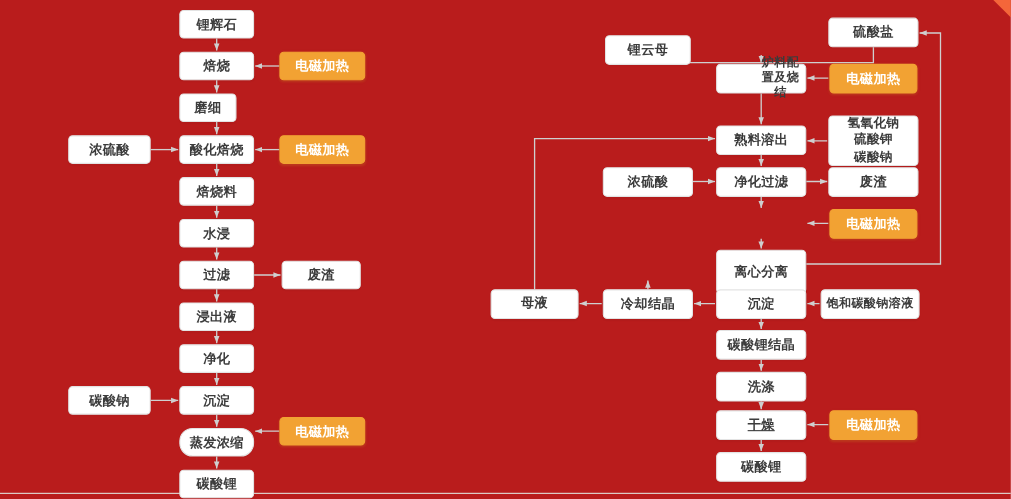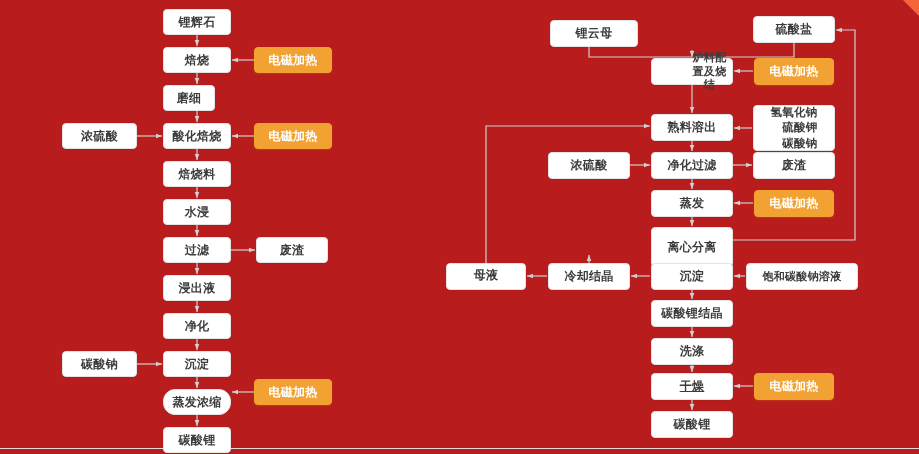--- a/index.html
+++ b/index.html
@@ -41,21 +41,20 @@
   }
   .node.orange{
     background:#f2a233;
     border:1px solid #f2a233;
     color:#ffffff;
     box-shadow:0 1px 2px rgba(200,140,30,.25);
   }
   .node.multi{
     font-size:11.5px;
     line-height:1.32;
-    text-align:right;
   }
   .footer-rule{
     position:absolute;
     left:0;
     width:919px;
     height:1px;
     background:#e0ded9;
     z-index:1;
   }
   .corner-mark{
@@ -147,38 +146,37 @@
   <div class="node" style="left:163px;top:427px;width:68px;height:26px;">碳酸锂</div>
 
   <div class="node" style="left:62px;top:123px;width:75px;height:26px;">浓硫酸</div>
   <div class="node" style="left:62px;top:351px;width:75px;height:26px;">碳酸钠</div>
   <div class="node" style="left:256px;top:237px;width:72px;height:26px;">废渣</div>
 
   <div class="node orange" style="left:254px;top:47px;width:78px;height:26px;">电磁加热</div>
   <div class="node orange" style="left:254px;top:123px;width:78px;height:26px;">电磁加热</div>
   <div class="node orange" style="left:254px;top:379px;width:78px;height:26px;">电磁加热</div>
 
-  <div class="node" style="left:550px;top:20px;width:88px;height:27px;">锂云母</div>
+  <div class="node" style="left:550px;top:32px;width:78px;height:27px;">锂云母</div>
   <div class="node" style="left:753px;top:16px;width:82px;height:27px;text-align:center;">硫酸盐</div>
   <div class="node" style="left:651px;top:58px;width:82px;height:27px;font-size:11px;padding-left:35px;">炉料配置及烧结</div>
   <div class="node" style="left:651px;top:114px;width:82px;height:27px;text-align:center;">熟料溶出</div>
   <div class="node" style="left:651px;top:152px;width:82px;height:27px;">净化过滤</div>
-  <div class="node" style="left:651px;top:190px;width:82px;height:27px;">蒸发</div>
   <div class="node" style="left:651px;top:227px;width:82px;height:40px;">离心分离</div>
   <div class="node" style="left:651px;top:263px;width:82px;height:27px;">沉淀</div>
   <div class="node" style="left:651px;top:300px;width:82px;height:27px;">碳酸锂结晶</div>
   <div class="node" style="left:651px;top:338px;width:82px;height:27px;">洗涤</div>
   <div class="node" style="left:651px;top:373px;width:82px;height:27px;text-decoration:underline;">干燥</div>
   <div class="node" style="left:651px;top:411px;width:82px;height:27px;">碳酸锂</div>
 
   <div class="node multi" style="left:753px;top:105px;width:82px;height:46px;">氢氧化钠
 硫酸钾
 碳酸钠</div>
   <div class="node" style="left:753px;top:152px;width:82px;height:27px;">废渣</div>
-  <div class="node" style="left:746px;top:263px;width:112px;height:27px;font-size:11px;">饱和碳酸钠溶液</div>
+  <div class="node" style="left:746px;top:263px;width:90px;height:27px;font-size:11px;">饱和碳酸钠溶液</div>
   <div class="node" style="left:548px;top:152px;width:82px;height:27px;">浓硫酸</div>
   <div class="node" style="left:548px;top:263px;width:82px;height:27px;">冷却结晶</div>
   <div class="node" style="left:446px;top:263px;width:80px;height:27px;font-family:Liberation Mono, monospace;">母液</div>
 
   <div class="node orange" style="left:754px;top:58px;width:80px;height:27px;">电磁加热</div>
   <div class="node orange" style="left:754px;top:190px;width:80px;height:27px;">电磁加热</div>
   <div class="node orange" style="left:754px;top:373px;width:80px;height:27px;">电磁加热</div>
 
   <div class="footer-rule" style="top:448px;"></div>
   <div class="corner-mark" style="left:903px;border-width:0 16px 16px 0;border-color:transparent #f4663a transparent transparent;"></div>

